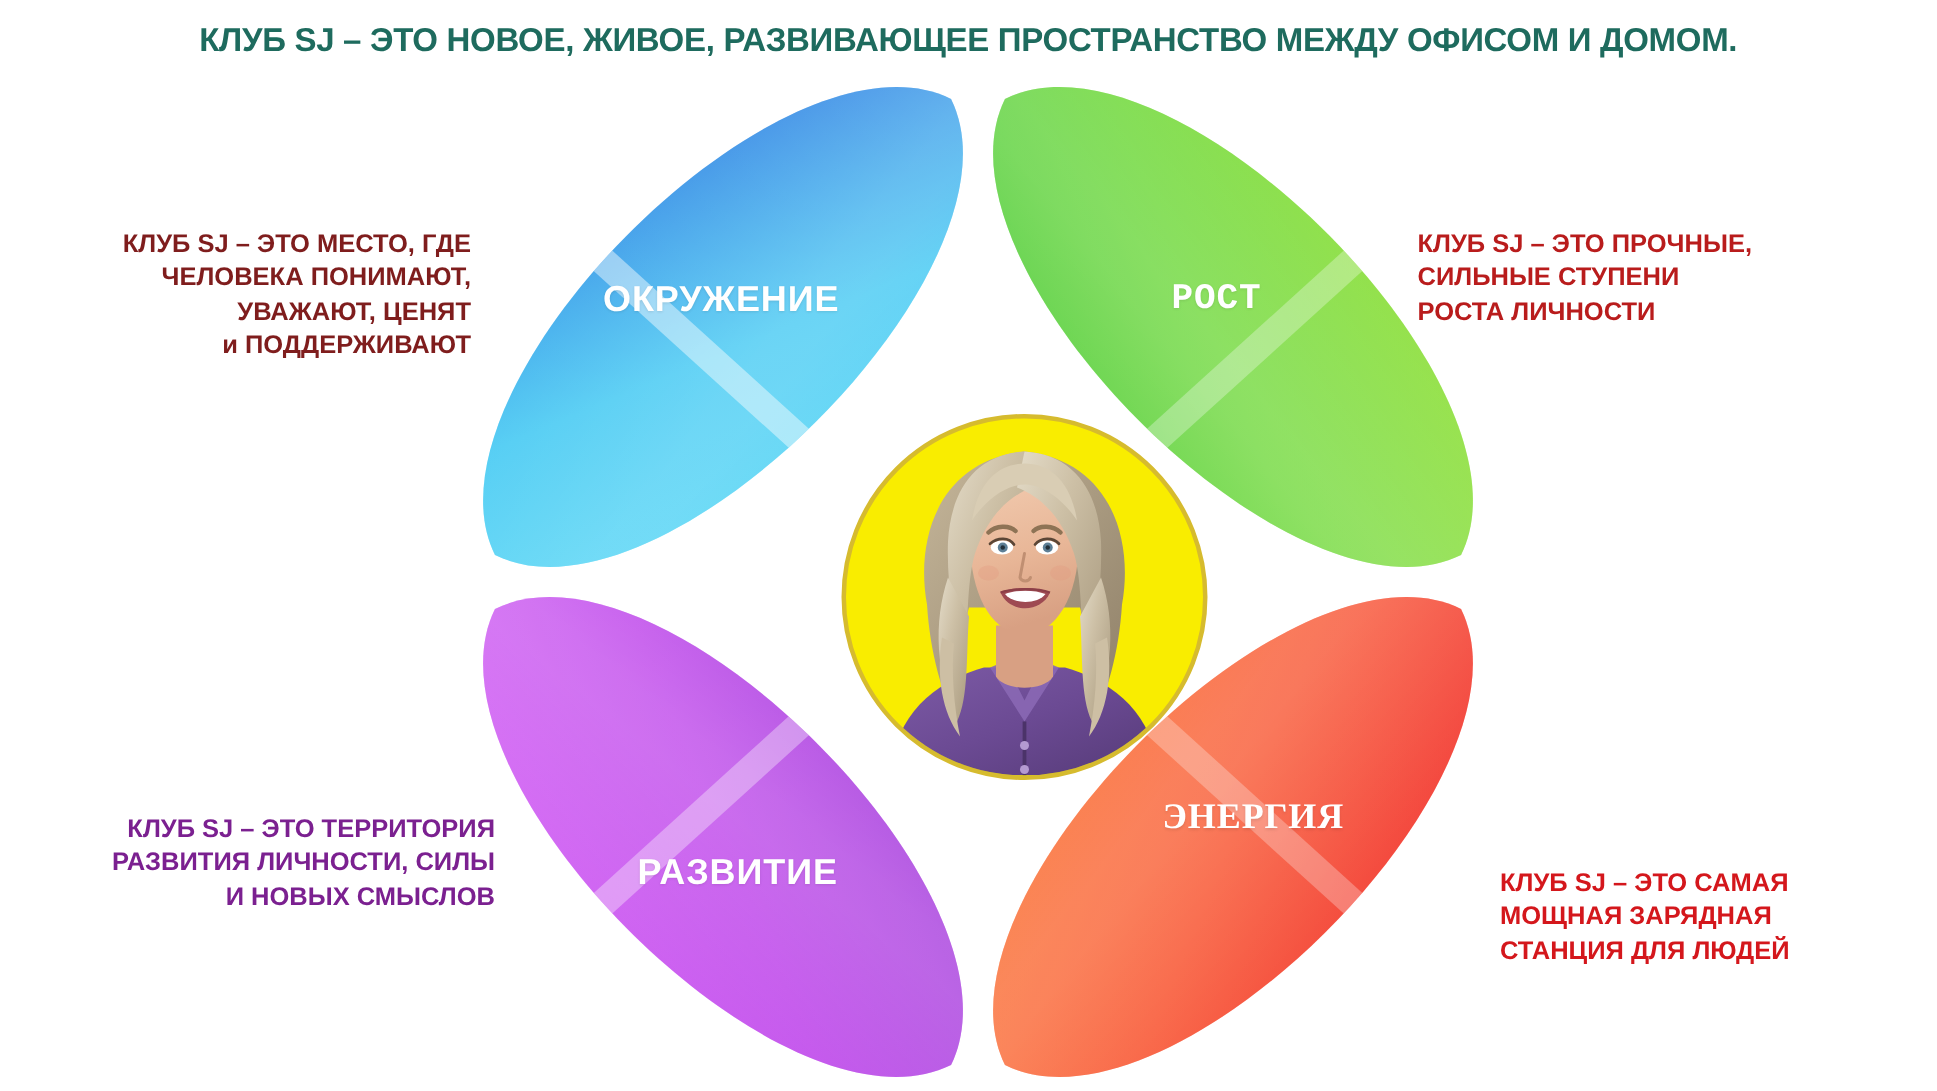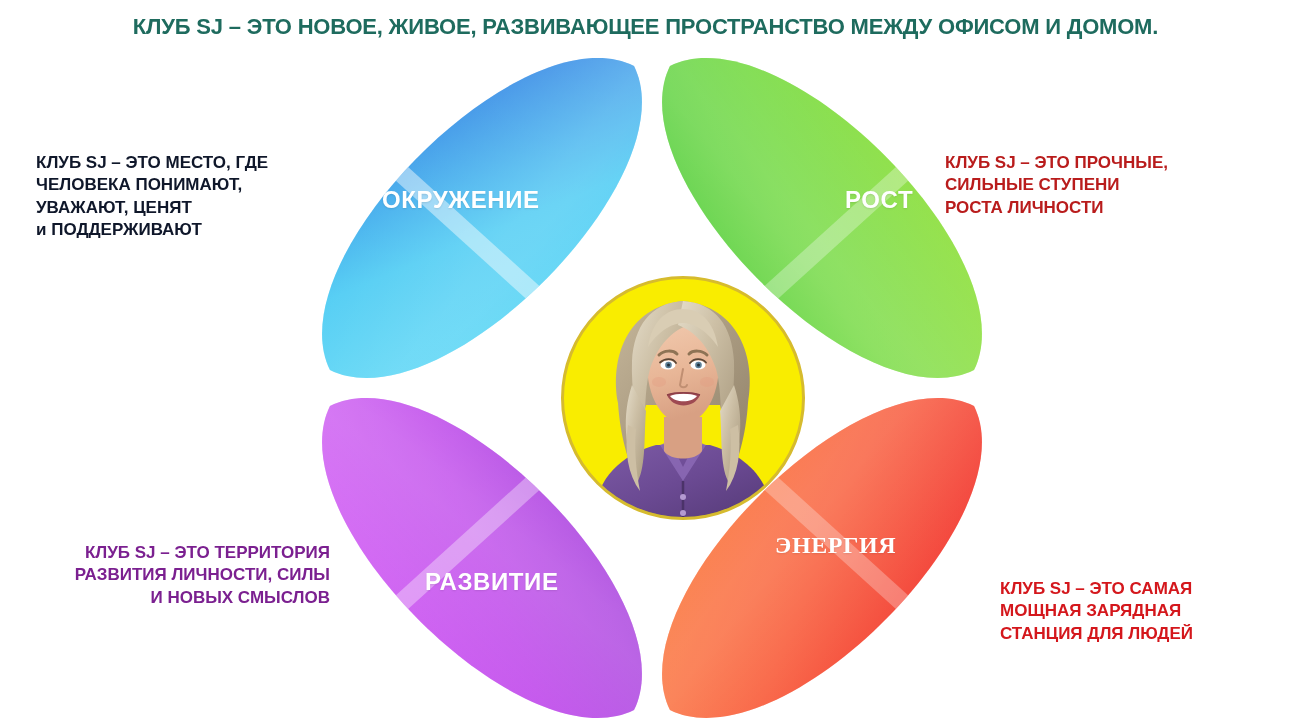--- a/index.html
+++ b/index.html
@@ -43,22 +43,22 @@
   .petal-label {
     position: absolute;
     color: #ffffff;
     font-weight: bold;
     font-size: 24px;
     letter-spacing: 0.6px;
     white-space: nowrap;
     text-shadow: 0 1px 2px rgba(0,0,0,0.10);
     pointer-events: none;
   }
-  #label-environment { left: 382px; top: 186px; }
-  #label-growth      { left: 845px; top: 186px; }
+  #label-environment { left: 402px; top: 186px; }
+  #label-growth      { left: 781px; top: 186px; font-family: Liberation Mono, monospace; }
   #label-development { left: 425px; top: 568px; }
   #label-energy      { left: 775px; top: 532px; font-family: Liberation Serif, serif; }
 
   
   #center-circle {
     position: absolute;
     left: 561px;
     top: 276px;
     width: 244px;
     height: 244px;
@@ -80,22 +80,22 @@
 
   
   .caption {
     position: absolute;
     font-weight: bold;
     font-size: 17px;
     line-height: 1.32;
     white-space: pre-line;
   }
   #caption-top-left {
-    left: 36px; top: 152px; width: 300px;
-    text-align: left; color: #0f172a;
+    left: 14px; top: 152px; width: 300px;
+    text-align: right; color: #7f1d1d;
   }
   #caption-top-right {
     left: 945px; top: 152px; width: 285px;
     text-align: left; color: #b91c1c;
   }
   #caption-bottom-left {
     left: 20px; top: 542px; width: 310px;
     text-align: right; color: #7b2090;
   }
   #caption-bottom-right {

